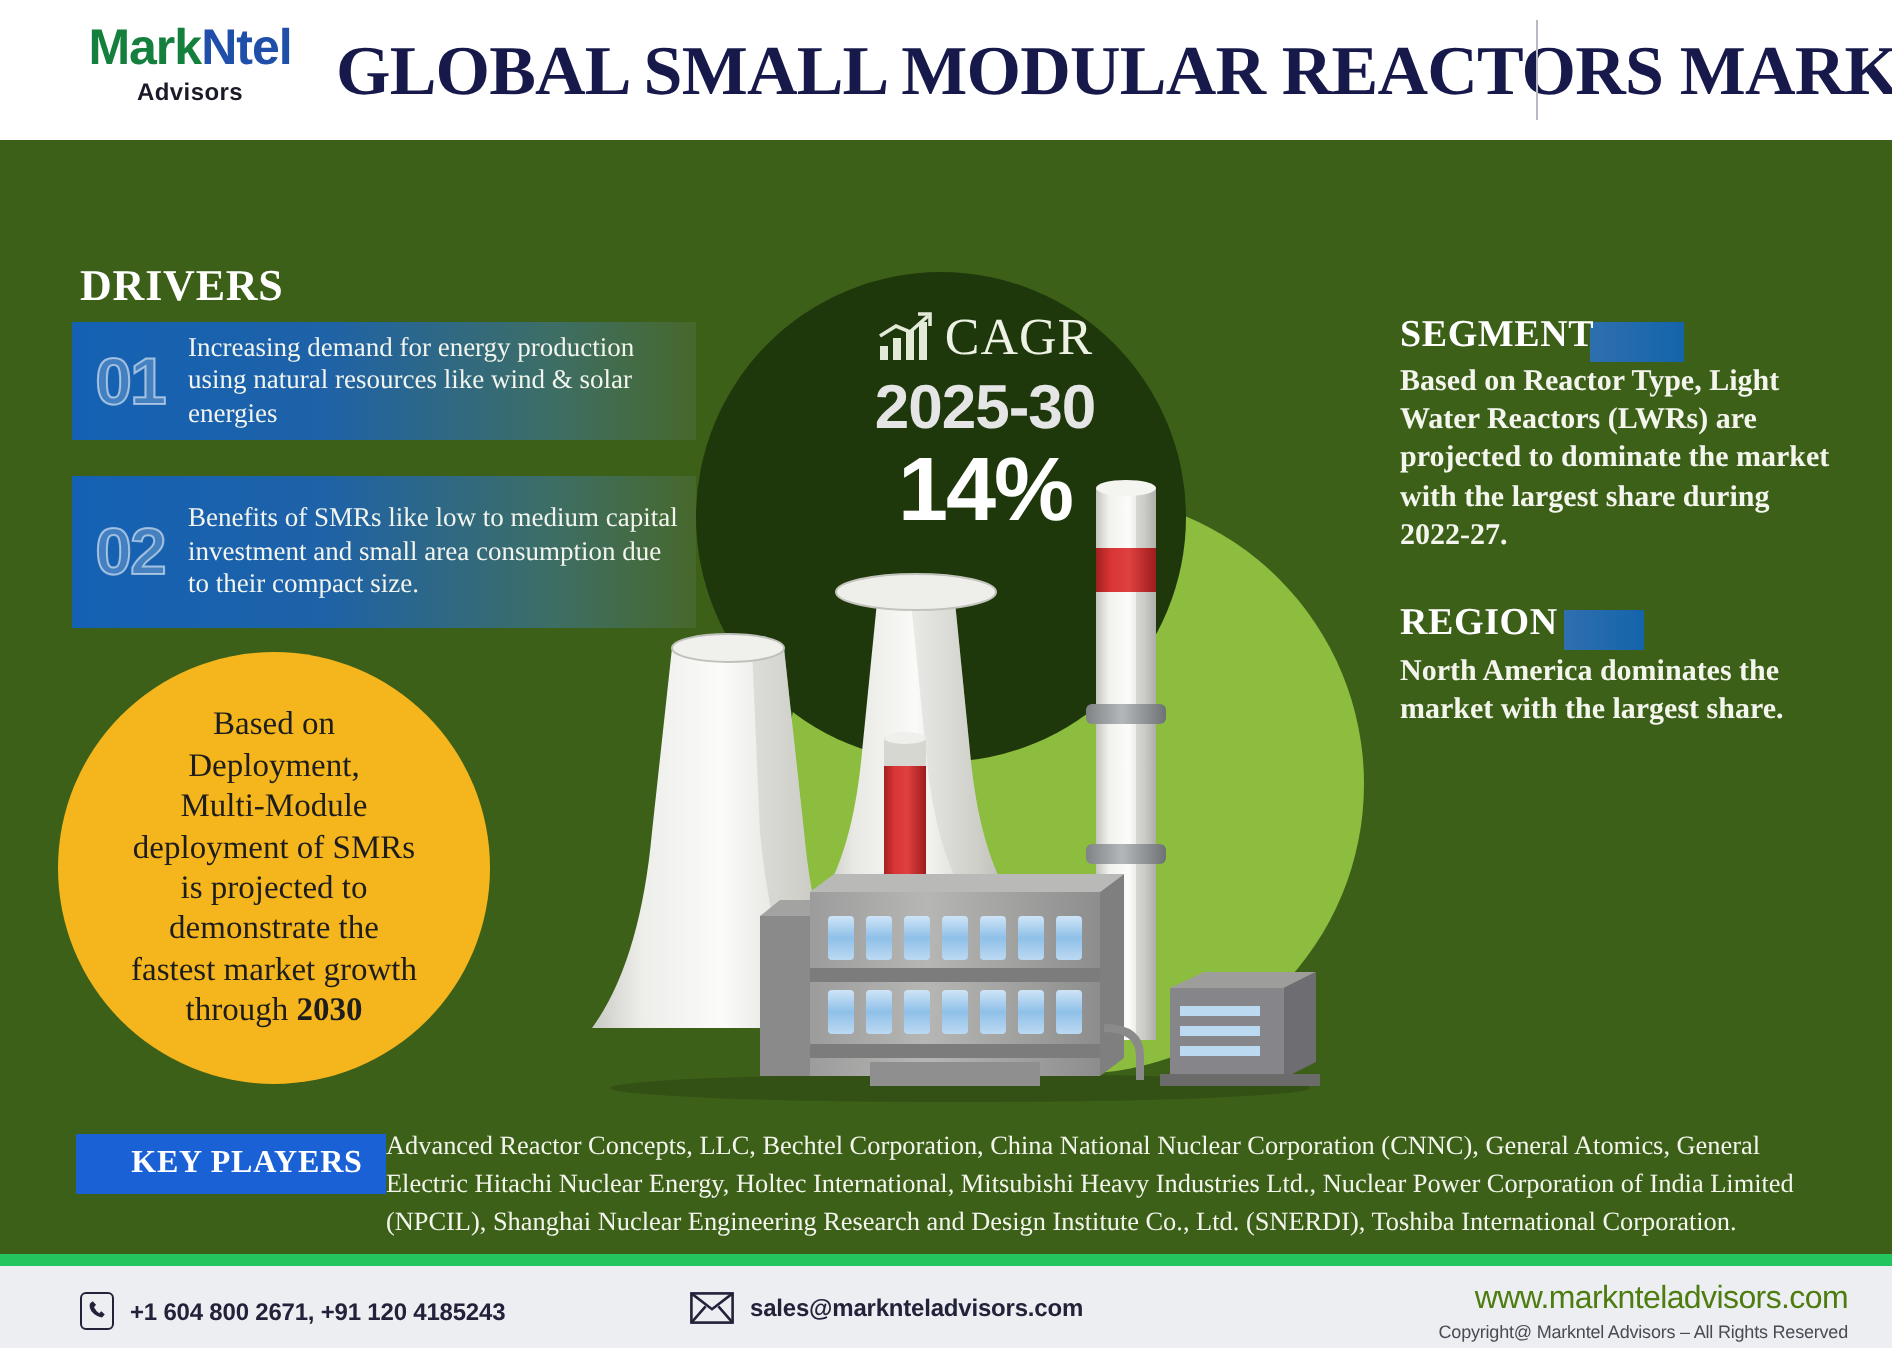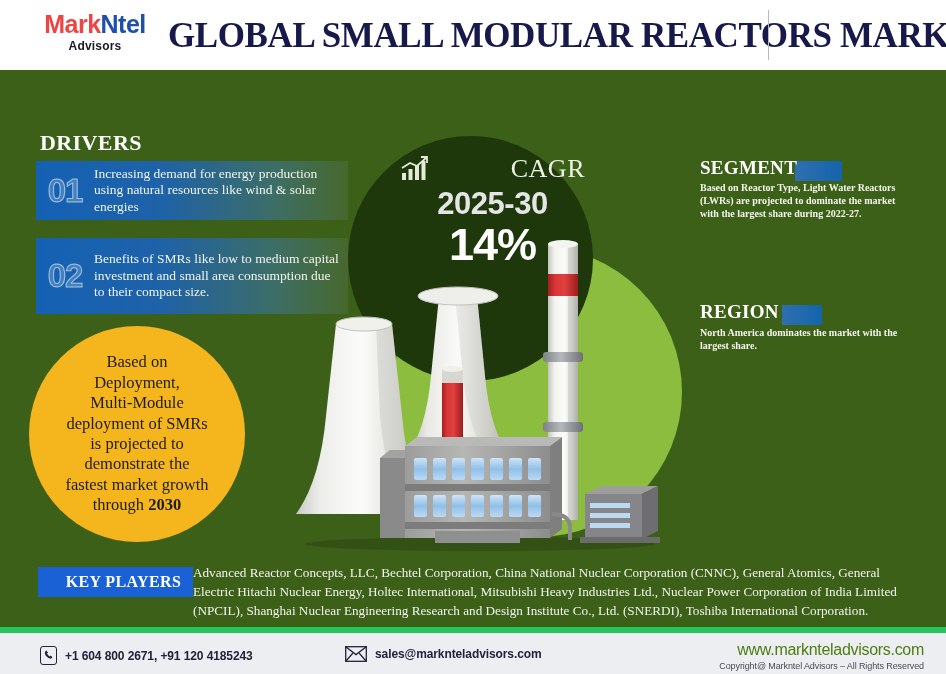--- a/index.html
+++ b/index.html
@@ -22,21 +22,21 @@
     background: #ffffff;
   }
   .logo {
     position: absolute; left: 30px; top: 12px; width: 130px; text-align: center;
     line-height: 1;
   }
   .logo-main {
     font-family: "Liberation Sans", sans-serif;
     font-weight: bold; font-size: 25px; letter-spacing: -0.5px;
   }
-  .logo-mark { color: #ef4444; }
+  .logo-mark { color: #15803d; }
   .logo-ntel { color: #1f4fa8; }
   .logo-sub {
     font-family: "Liberation Sans", sans-serif;
     font-weight: bold; font-size: 12px; color: #1a1a28;
     margin-top: 3px; letter-spacing: 0.2px;
   }
   .main-title {
     position: absolute; left: 168px; top: 13px; width: 770px; height: 46px;
     font-family: "Liberation Serif", serif;
     font-weight: bold;
@@ -113,21 +113,21 @@
     flex: 1 1 auto; padding-right: 8px;
     font-family: "Liberation Serif", serif;
     font-size: 13.5px; color: #f2f4ee; line-height: 1.22;
   }
 
   
   .cagr-block {
     position: absolute; left: 400px; top: 40px; width: 185px; text-align: center;
   }
   .cagr-row {
-    display: flex; align-items: center; justify-content: space-between; gap: 4px;
+    display: flex; align-items: center; justify-content: center; gap: 4px;
   }
   .cagr-label {
     font-family: "Liberation Serif", serif;
     font-size: 26px; color: #edf2e4; letter-spacing: 0.5px;
   }
   .cagr-years {
     font-family: "Liberation Sans", sans-serif;
     font-weight: bold; font-size: 31px; color: #e5e5e5;
     margin-top: 2px; letter-spacing: -0.5px;
   }
@@ -160,21 +160,21 @@
     position: absolute; font-family: "Liberation Serif", serif;
     font-weight: bold; font-size: 19px; color: #ffffff;
     letter-spacing: 0.3px; z-index: 3;
   }
   .rc-bar {
     position: absolute; height: 20px; z-index: 2;
     background: linear-gradient(to right, #2f6fb0 0%, #1464ab 100%);
   }
   .rc-body {
     position: absolute; font-family: "Liberation Serif", serif;
-    font-weight: bold; font-size: 10px; color: #f4f6ee; line-height: 1.28;
+    font-weight: bold; font-size: 15px; color: #f4f6ee; line-height: 1.28;
   }
 
   
   .kp-badge {
     position: absolute; left: 38px; top: 453px; width: 155px; height: 30px;
     background: #1a61d6; display: flex; align-items: center; justify-content: center;
     font-family: "Liberation Serif", serif; font-weight: bold;
     font-size: 16px; color: #ffffff; letter-spacing: 0.4px; padding-left: 16px;
   }
   .kp-text {

